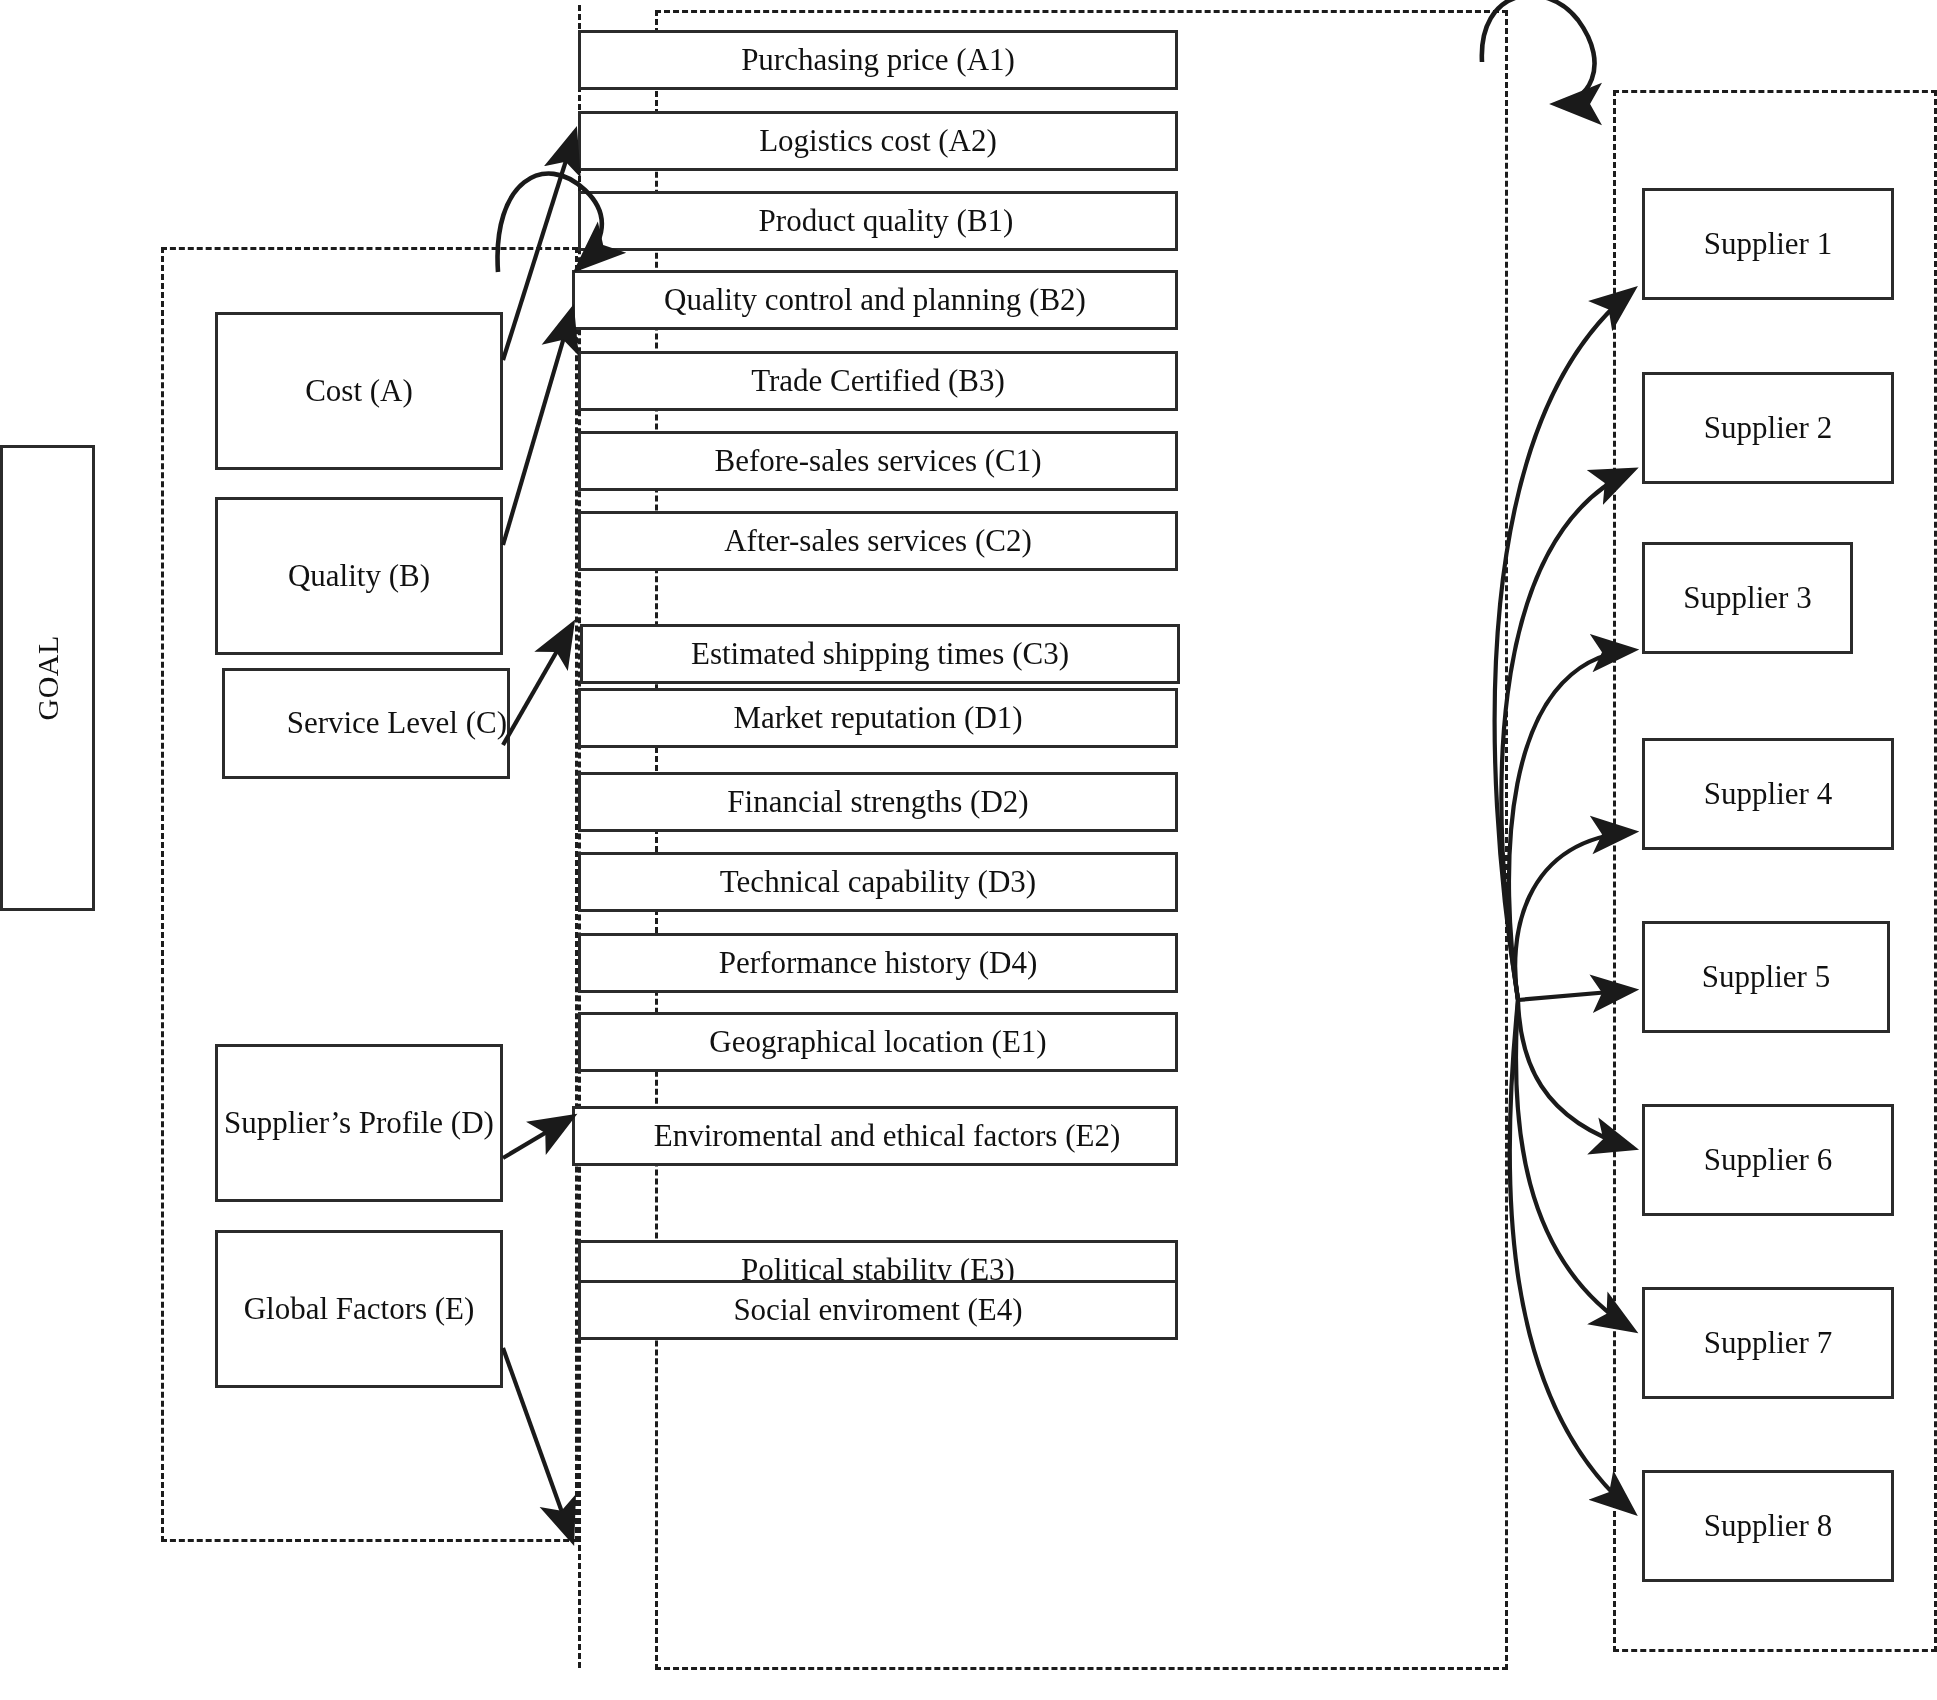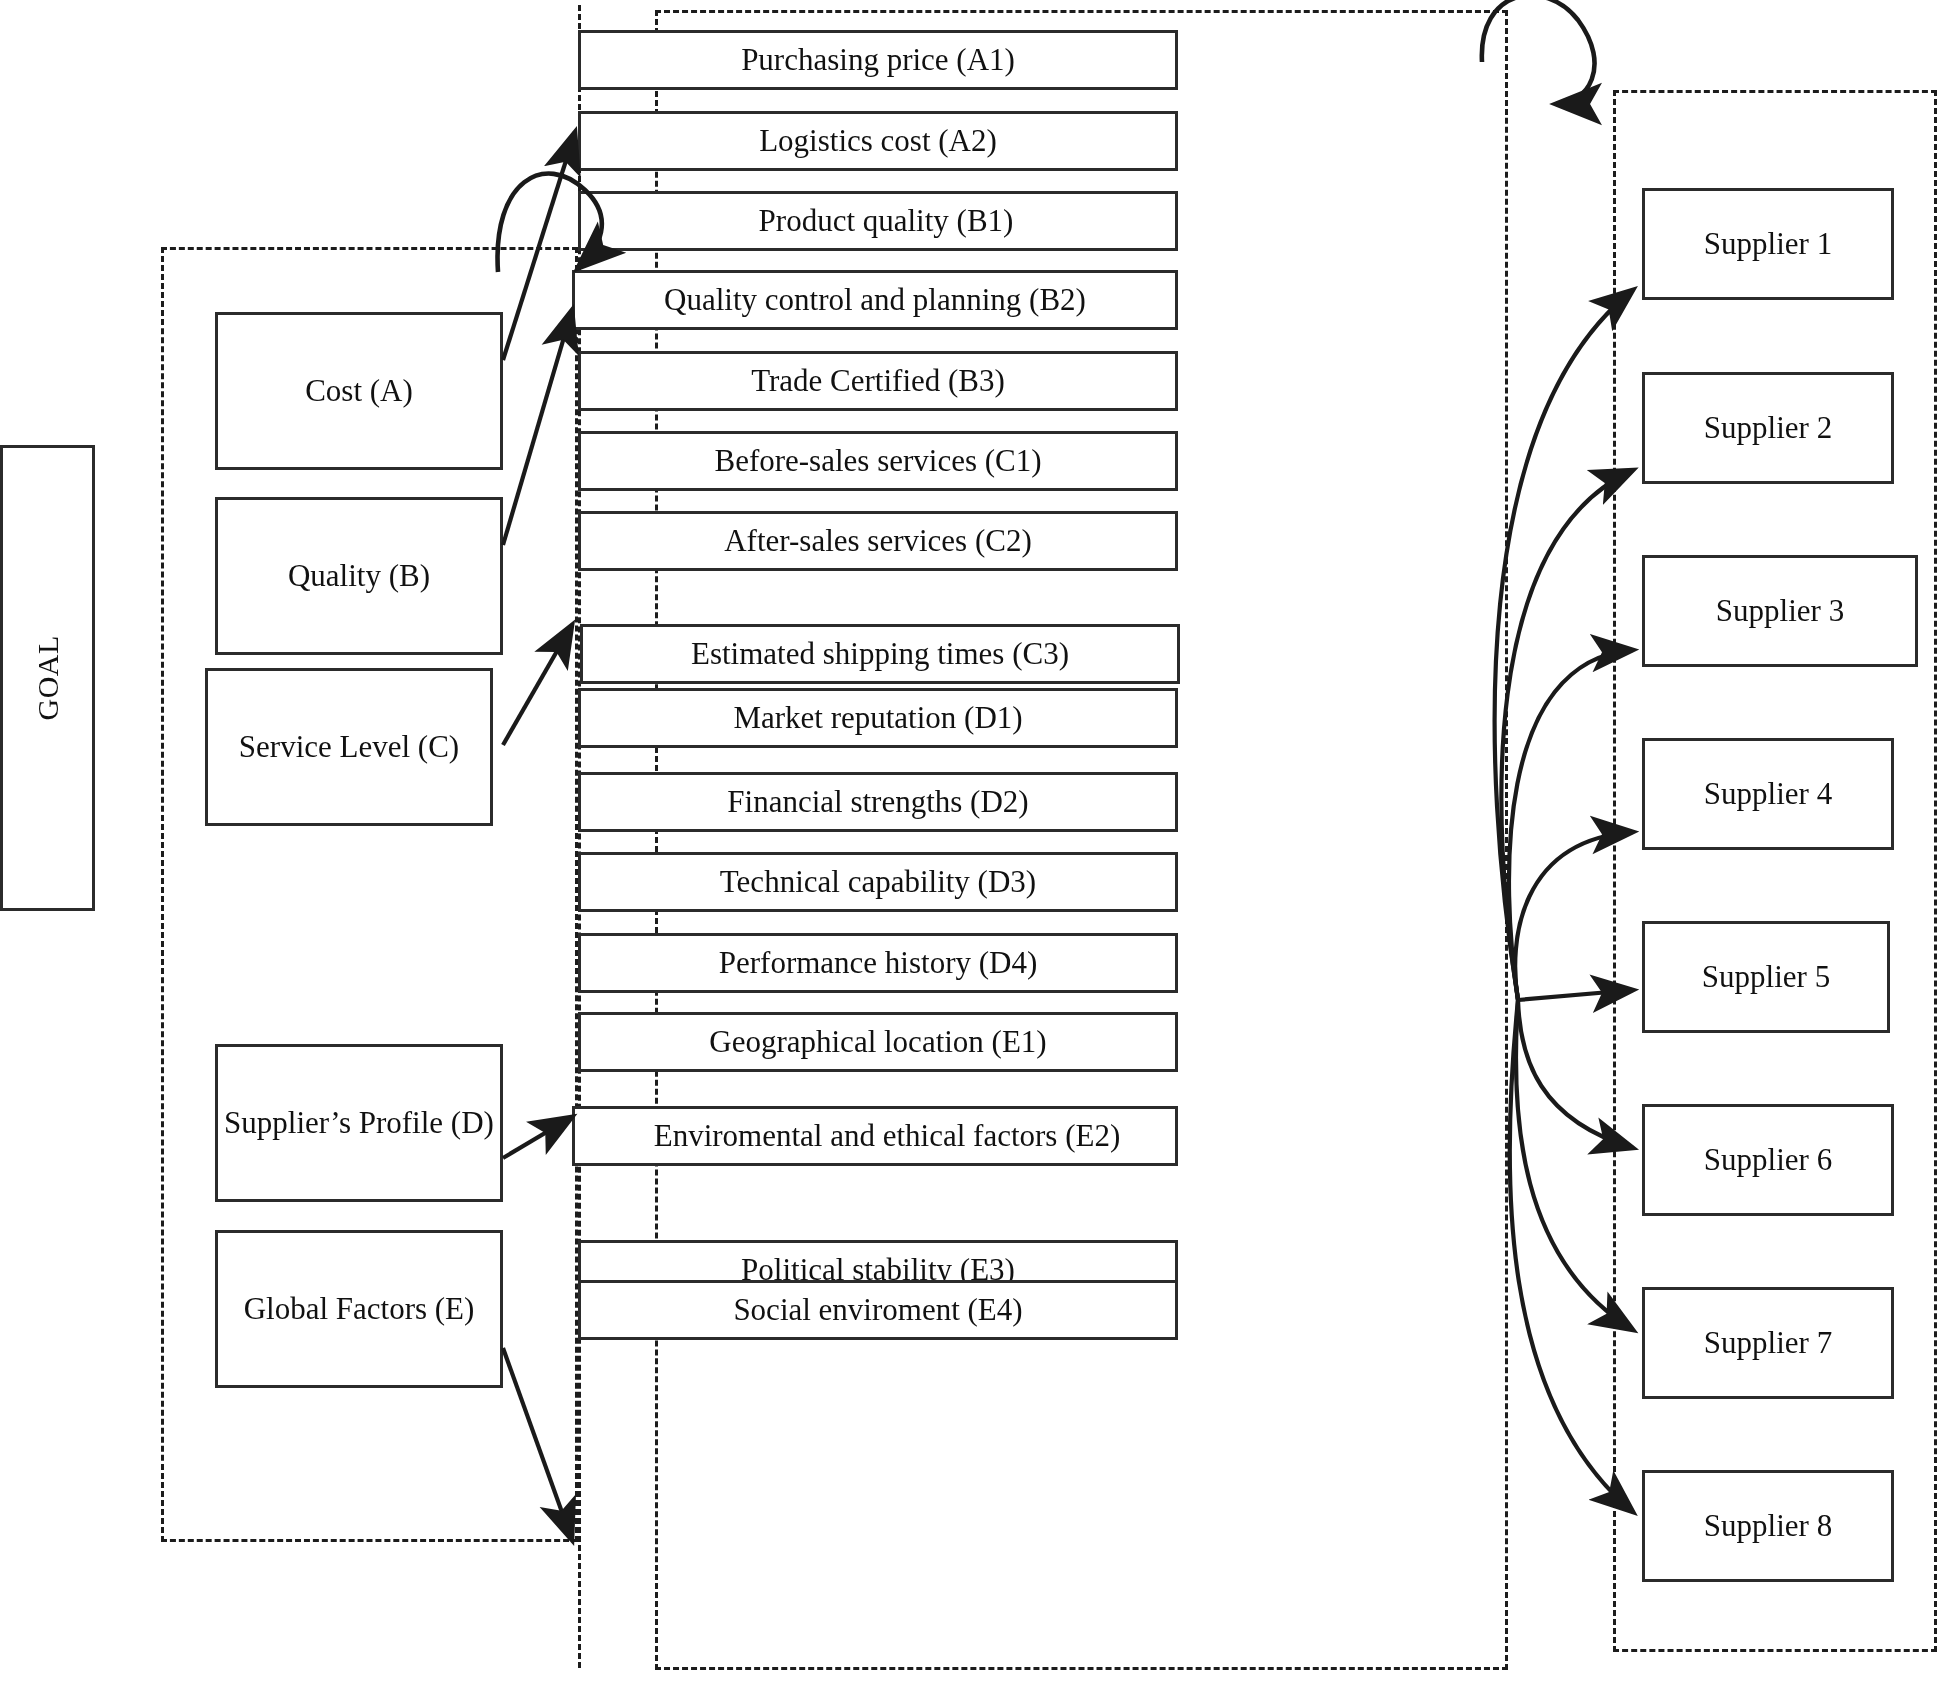--- a/index.html
+++ b/index.html
@@ -40,21 +40,21 @@
   <div class="dashed" style="left:161px;top:247px;width:417px;height:1295px;"></div>
 
   <div class="box crit-group-box" style="left:215px;top:312px;width:288px;height:158px;">
     <span>Cost (A)</span>
   </div>
 
   <div class="box crit-group-box" style="left:215px;top:497px;width:288px;height:158px;">
     <span>Quality (B)</span>
   </div>
 
-  <div class="box crit-group-box" style="left:205px;top:668px;width:288px;height:158px;">
+  <div class="box crit-group-box" style="left:222px;top:668px;width:288px;height:111px;justify-content:flex-end;">
     <span>Service Level (C)</span>
   </div>
 
   <div class="box crit-group-box" style="left:215px;top:1044px;width:288px;height:158px;">
     <span>Supplier’s Profile (D)</span>
   </div>
 
   <div class="box crit-group-box" style="left:215px;top:1230px;width:288px;height:158px;">
     <span>Global Factors (E)</span>
   </div>
@@ -112,21 +112,21 @@
   </div>
 
   <div class="dashed" style="left:1613px;top:90px;width:324px;height:1562px;"></div>
 
   <div class="box supplier-box" style="left:1642px;top:188px;width:252px;height:112px;">
     <span>Supplier 1</span>
   </div>
   <div class="box supplier-box" style="left:1642px;top:372px;width:252px;height:112px;">
     <span>Supplier 2</span>
   </div>
-  <div class="box supplier-box" style="left:1642px;top:555px;width:276px;height:112px;">
+  <div class="box supplier-box" style="left:1642px;top:542px;width:211px;height:112px;">
     <span>Supplier 3</span>
   </div>
   <div class="box supplier-box" style="left:1642px;top:738px;width:252px;height:112px;">
     <span>Supplier 4</span>
   </div>
   <div class="box supplier-box" style="left:1642px;top:921px;width:248px;height:112px;">
     <span>Supplier 5</span>
   </div>
   <div class="box supplier-box" style="left:1642px;top:1104px;width:252px;height:112px;">
     <span>Supplier 6</span>

